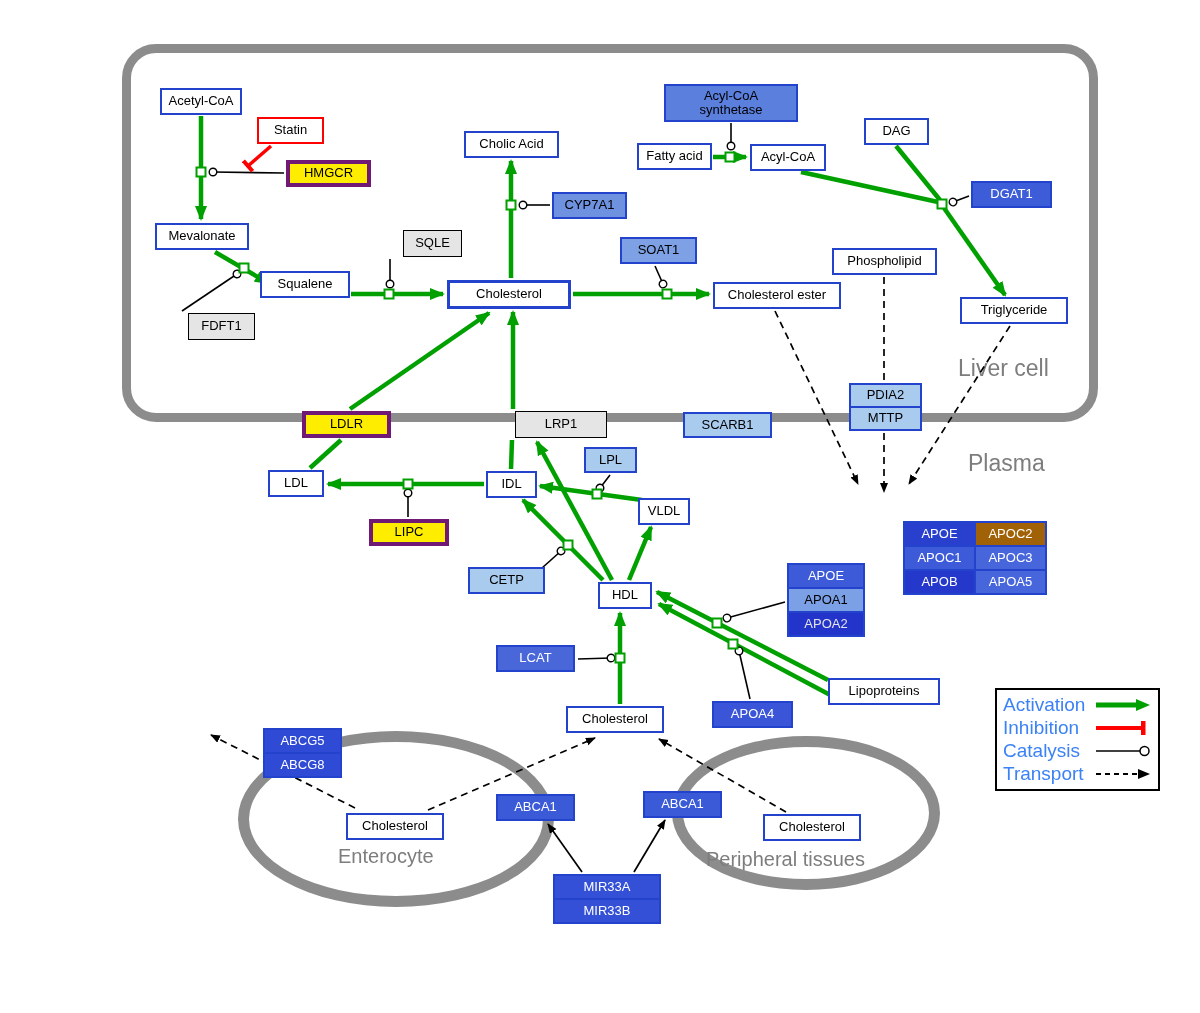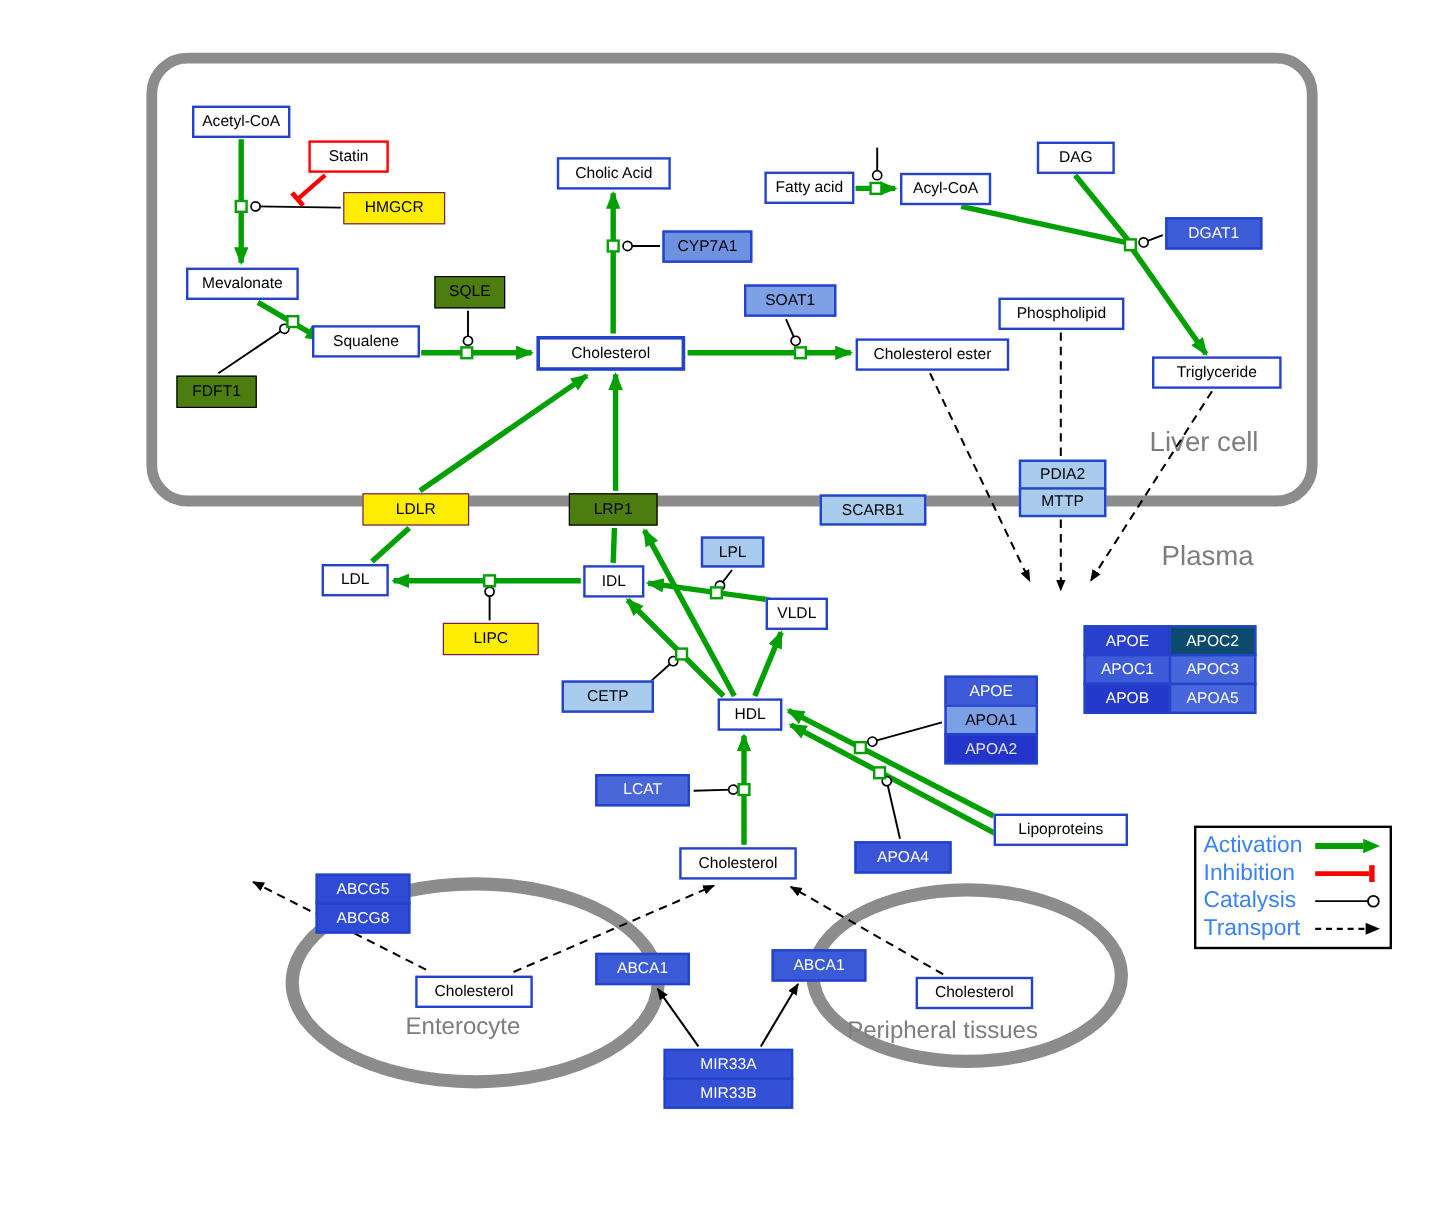--- a/index.html
+++ b/index.html
@@ -13,30 +13,30 @@
   #lbl-liver{left:958px;top:355px;font-size:23px;}
   #lbl-plasma{left:968px;top:450px;font-size:23px;}
   #lbl-enterocyte{left:338px;top:845px;font-size:20px;}
   #lbl-peripheral{left:706px;top:848px;font-size:20px;}
   svg.edges{position:absolute;left:0;top:0;z-index:2;}
   .node{position:absolute;z-index:3;display:flex;align-items:center;justify-content:center;
         text-align:center;font-size:13px;line-height:1.1;box-sizing:border-box;
         background:#fff;border:2px solid #2343cc;color:#000;}
   .met-bold{border-width:3px;}
   .b-red{border:2.5px solid #ff0000;}
-  .g-yellow{background:#ffed00;border:1px solid #701a75;}
-  .g-pale{background:#4d7c0f;border:1.5px solid #000;}
+  .g-yellow{background:#ffed00;border:4px solid #701a75;}
+  .g-pale{background:#e5e5e5;border:1.5px solid #000;margin-left:41px;}
   .g-lblue{background:#a9cbee;}
   .g-mblue{background:#6e92e0;}
   .g-mblue2{background:#7da1e4;}
   .g-blue{background:#4a67da;color:#fff;}
   .g-blue2{background:#3a55d8;color:#fff;}
   .c-acs{background:#5b7fdd;}
   .c-apoe{background:#2940cf;color:#fff;}
-  .c-apoc2{background:#0c4a6e;color:#fff;}
+  .c-apoc2{background:#a16207;color:#fff;}
   .c-apoc1{background:#3d5bd9;color:#fff;}
   .c-apoc3{background:#4766dc;color:#fff;}
   .c-apob{background:#2438cc;color:#fff;}
   .c-apoa5{background:#4766dc;color:#fff;}
   .c-apoa1{background:#7ba0e6;color:#000;}
   .c-apoa2{background:#2334cb;color:#e5e5e5;}
   .c-abcg{background:#2f4ad4;color:#fff;}
   .c-abca{background:#3a5ad8;color:#fff;}
   .c-mir{background:#3350d6;color:#fff;}
   .c-dgat{background:#3c5cd8;color:#fff;}
@@ -156,30 +156,31 @@
   <div class="node g-yellow" style="left:286px;top:160px;width:85px;height:27px">HMGCR</div>
   <div class="node" style="left:155px;top:223px;width:94px;height:27px">Mevalonate</div>
   <div class="node g-pale" style="left:362px;top:230px;width:59px;height:27px">SQLE</div>
   <div class="node g-pale" style="left:147px;top:313px;width:67px;height:27px">FDFT1</div>
   <div class="node" style="left:260px;top:271px;width:90px;height:27px">Squalene</div>
   <div class="node" style="left:464px;top:131px;width:95px;height:27px">Cholic Acid</div>
   <div class="node g-mblue" style="left:552px;top:192px;width:75px;height:27px">CYP7A1</div>
   <div class="node met-bold" style="left:447px;top:280px;width:124px;height:29px">Cholesterol</div>
   <div class="node g-mblue2" style="left:620px;top:237px;width:77px;height:27px">SOAT1</div>
   <div class="node" style="left:713px;top:282px;width:128px;height:27px">Cholesterol ester</div>
+  <div class="node c-acs" style="left:664px;top:84px;width:134px;height:38px;padding:0 14px">Acyl-CoA synthetase</div>
   <div class="node" style="left:637px;top:143px;width:75px;height:27px">Fatty acid</div>
   <div class="node" style="left:750px;top:144px;width:76px;height:27px">Acyl-CoA</div>
   <div class="node" style="left:864px;top:118px;width:65px;height:27px">DAG</div>
   <div class="node c-dgat" style="left:971px;top:181px;width:81px;height:27px">DGAT1</div>
   <div class="node" style="left:832px;top:248px;width:105px;height:27px">Phospholipid</div>
   <div class="node" style="left:960px;top:297px;width:108px;height:27px">Triglyceride</div>
   <div class="node g-lblue" style="left:849px;top:383px;width:73px;height:25px">PDIA2</div>
   <div class="node g-lblue" style="left:849px;top:406px;width:73px;height:25px">MTTP</div>
   <div class="node g-yellow" style="left:302px;top:411px;width:89px;height:27px">LDLR</div>
-  <div class="node g-pale" style="left:474px;top:411px;width:74px;height:27px">LRP1</div>
+  <div class="node g-pale" style="left:474px;top:411px;width:92px;height:27px">LRP1</div>
   <div class="node g-lblue" style="left:683px;top:412px;width:89px;height:26px">SCARB1</div>
   <div class="node" style="left:268px;top:470px;width:56px;height:27px">LDL</div>
   <div class="node" style="left:486px;top:471px;width:51px;height:27px">IDL</div>
   <div class="node g-lblue" style="left:584px;top:447px;width:53px;height:26px">LPL</div>
   <div class="node" style="left:638px;top:498px;width:52px;height:27px">VLDL</div>
   <div class="node g-yellow" style="left:369px;top:519px;width:80px;height:27px">LIPC</div>
   <div class="node g-lblue" style="left:468px;top:567px;width:77px;height:27px">CETP</div>
   <div class="node" style="left:598px;top:582px;width:54px;height:27px">HDL</div>
   <div class="node c-apoc1" style="left:787px;top:563px;width:78px;height:26px">APOE</div>
   <div class="node c-apoa1" style="left:787px;top:587px;width:78px;height:26px">APOA1</div>

